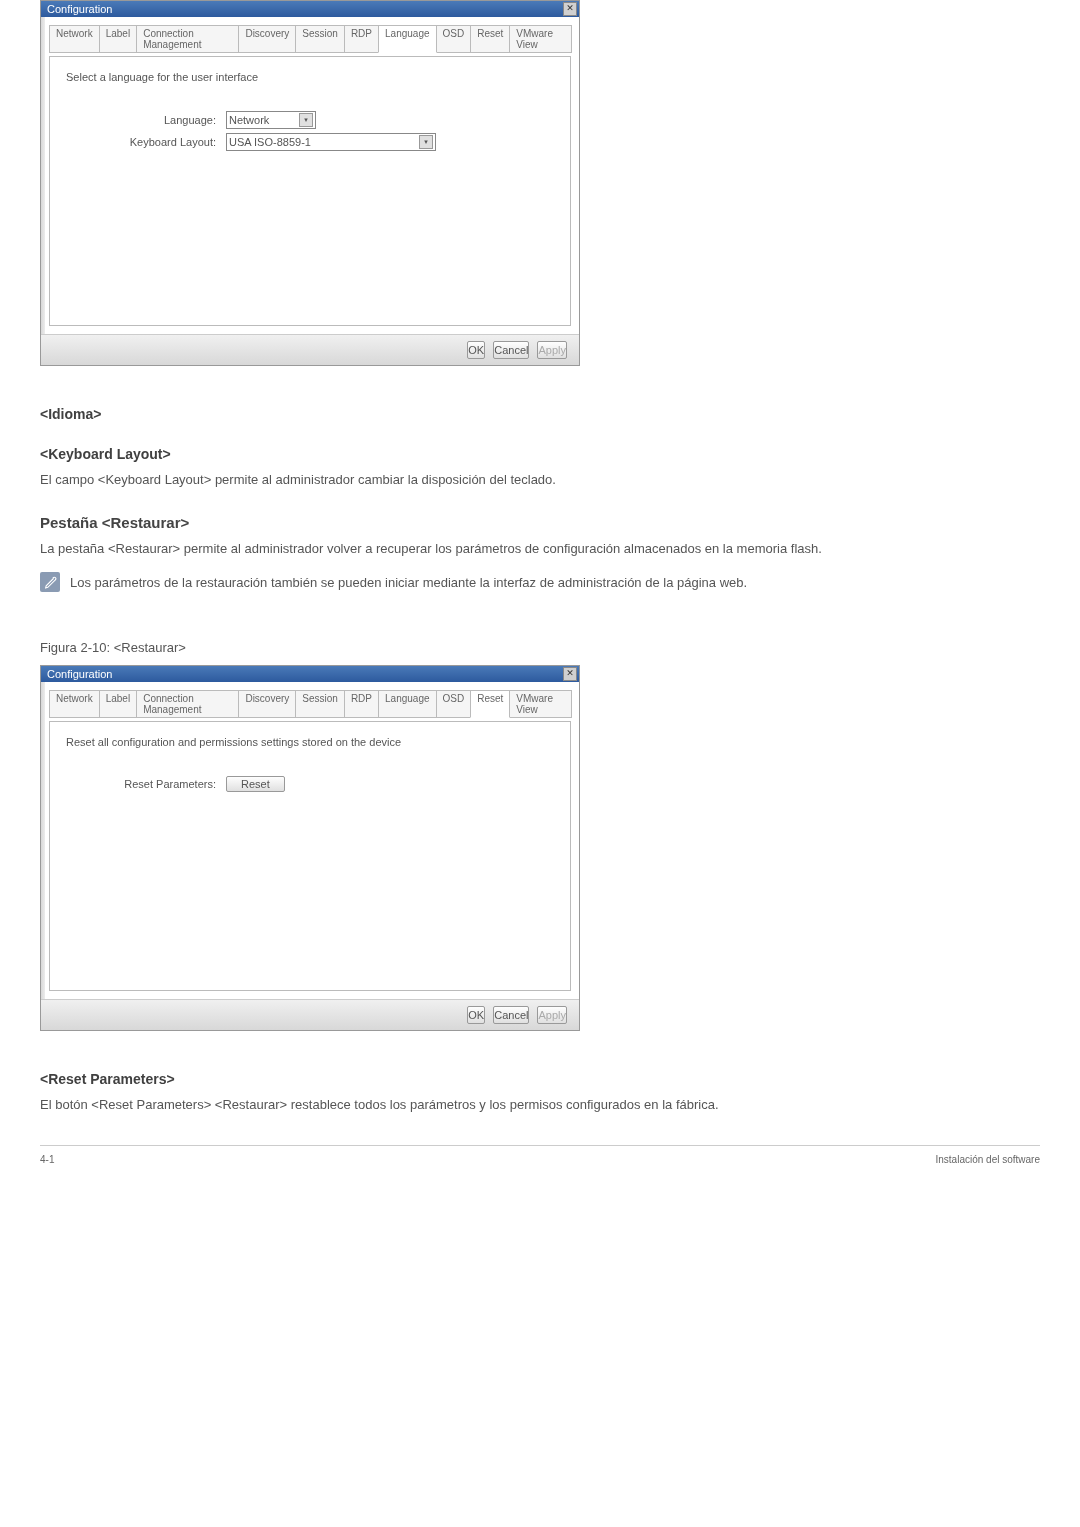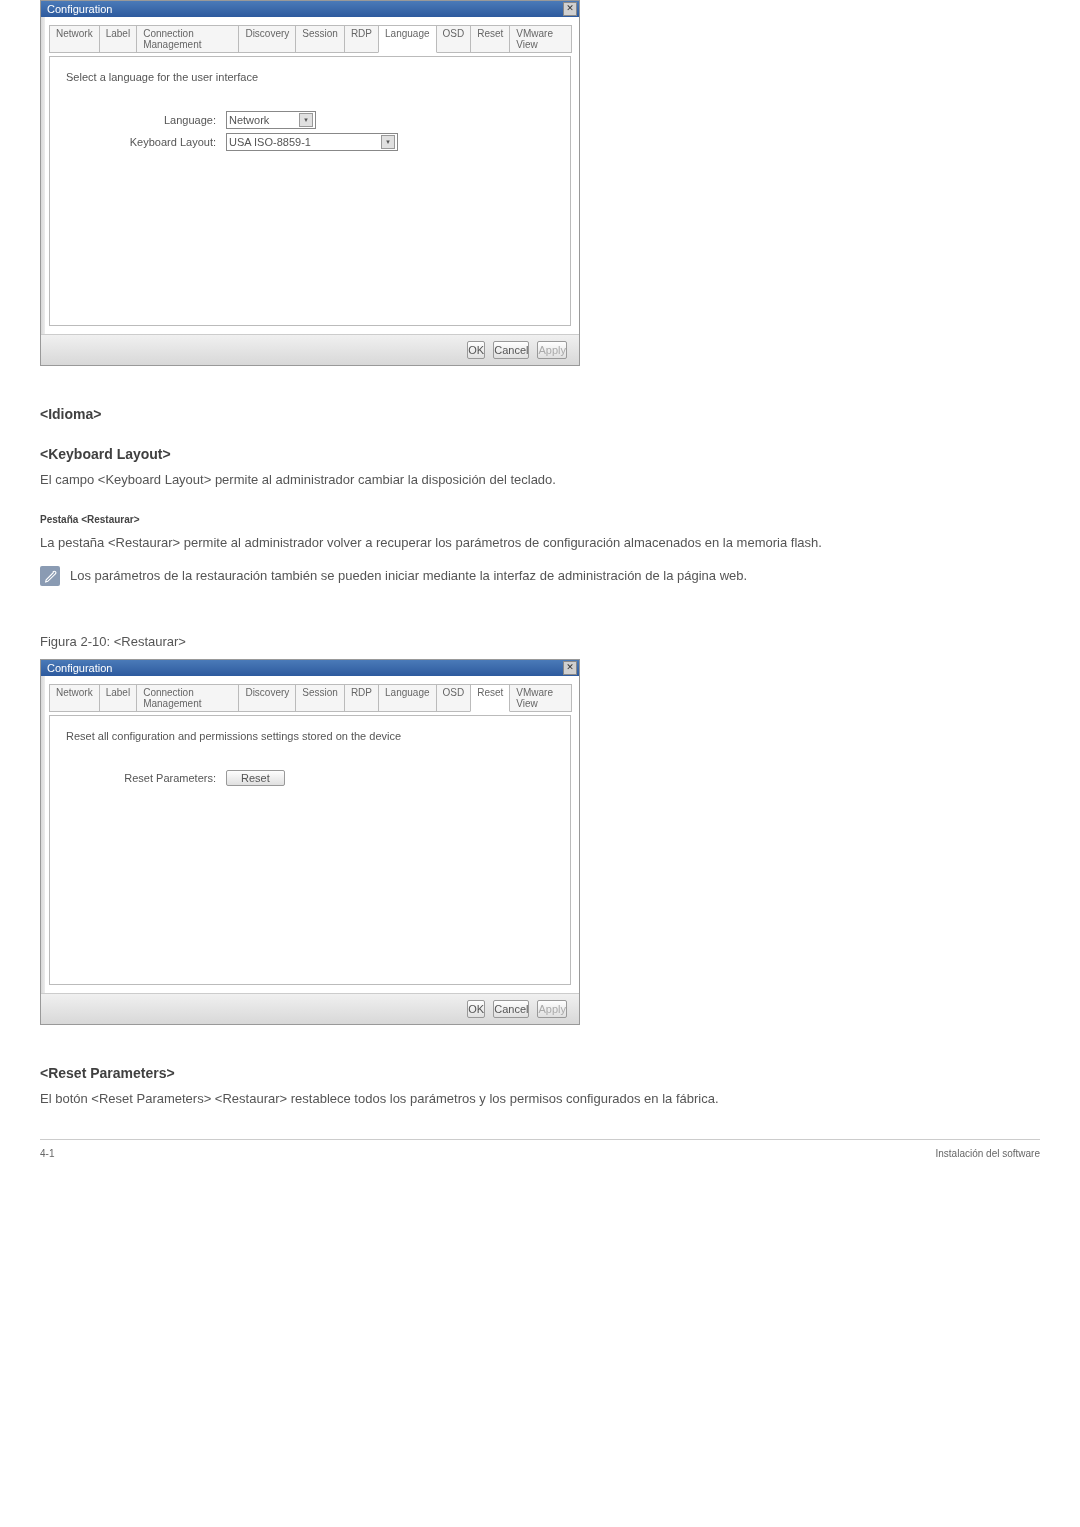--- a/index.html
+++ b/index.html
@@ -99,21 +99,21 @@
       height: 14px;
       background: #e0e0e0;
       border: 1px solid #999;
       margin-left: 4px;
       display: inline-flex;
       align-items: center;
       justify-content: center;
       font-size: 7px;
     }
     .select-lang { width: 90px; }
-    .select-kb { width: 172px; align-items: center; }
+    .select-kb { width: 210px; align-items: center; }
     .dialog-buttons {
       background: linear-gradient(to bottom, #f0f0f0, #d8d8d8);
       padding: 6px 12px;
       display: flex;
       justify-content: flex-end;
       gap: 8px;
       border-top: 1px solid #ccc;
     }
     .btn {
       border: 1px solid #999;
@@ -137,34 +137,34 @@
     }
 
     .text-section { margin: 0 0 24px 0; }
     h3.section-title {
       font-size: 14px;
       font-weight: bold;
       color: #404040;
       margin-bottom: 8px;
     }
     h2.section-title {
-      font-size: 10px;
+      font-size: 15px;
       font-weight: bold;
       color: #444;
       margin-bottom: 8px;
     }
     .body-text {
       font-size: 13px;
       color: #555;
       line-height: 1.5;
       margin-bottom: 14px;
     }
     .note-row {
       display: flex;
-      align-items: center;
+      align-items: flex-end;
       gap: 10px;
       margin-bottom: 20px;
     }
     .note-icon {
       width: 20px;
       height: 20px;
       background: #8a9bb3;
       border-radius: 2px;
       display: inline-flex;
       align-items: center;

